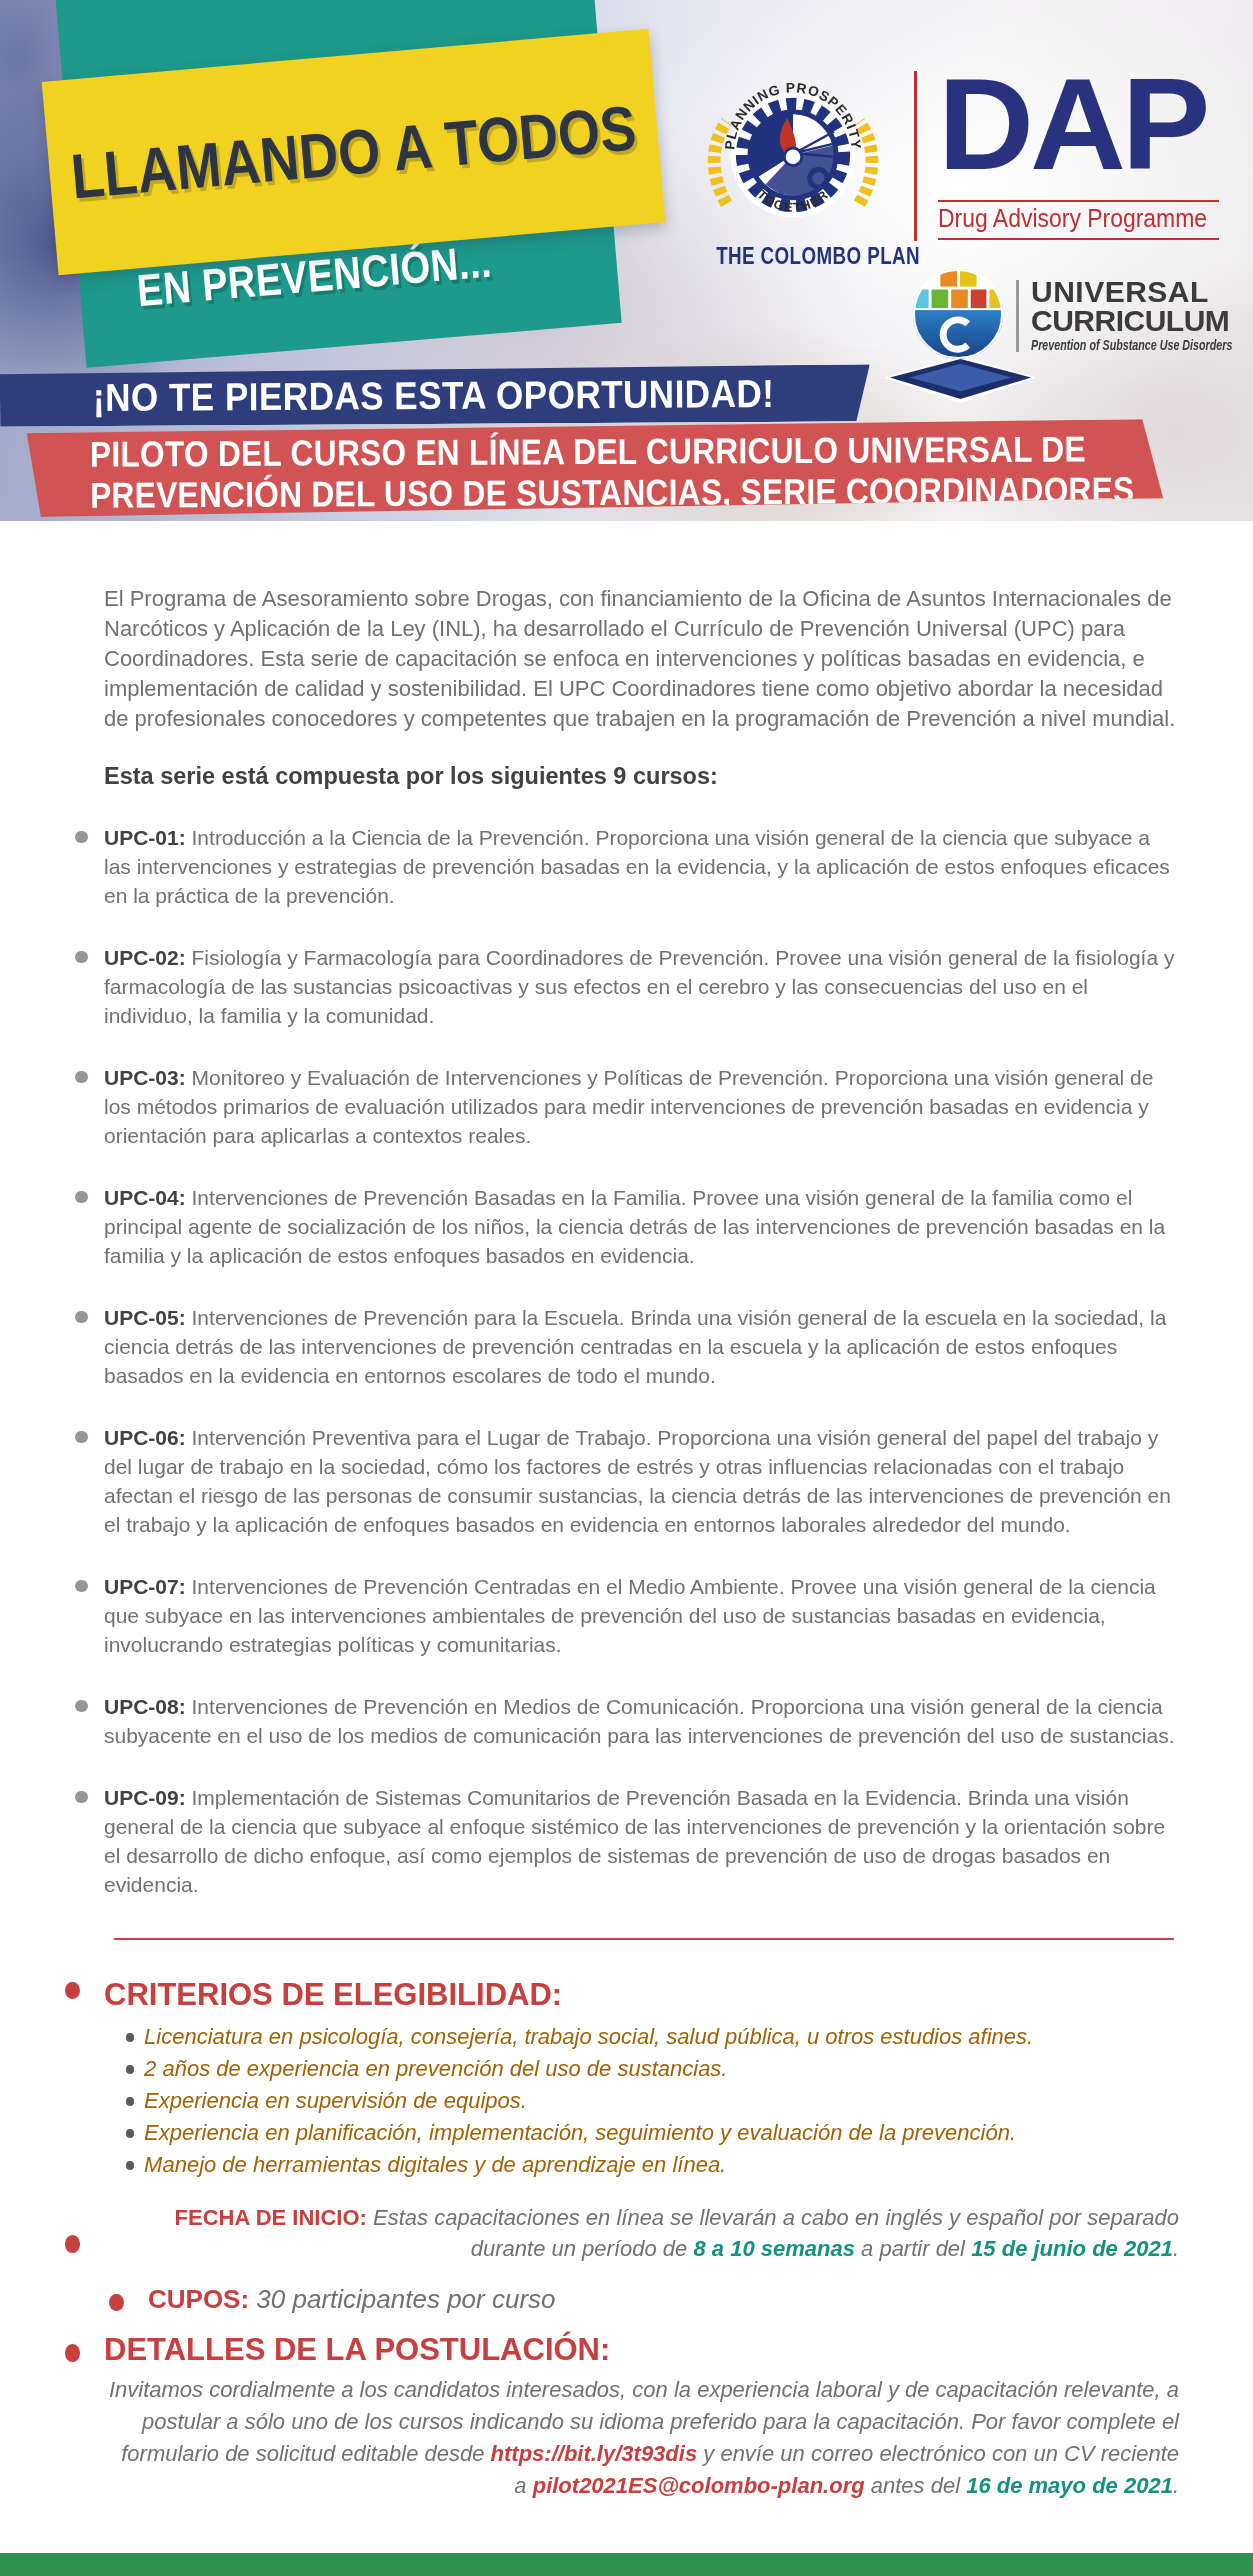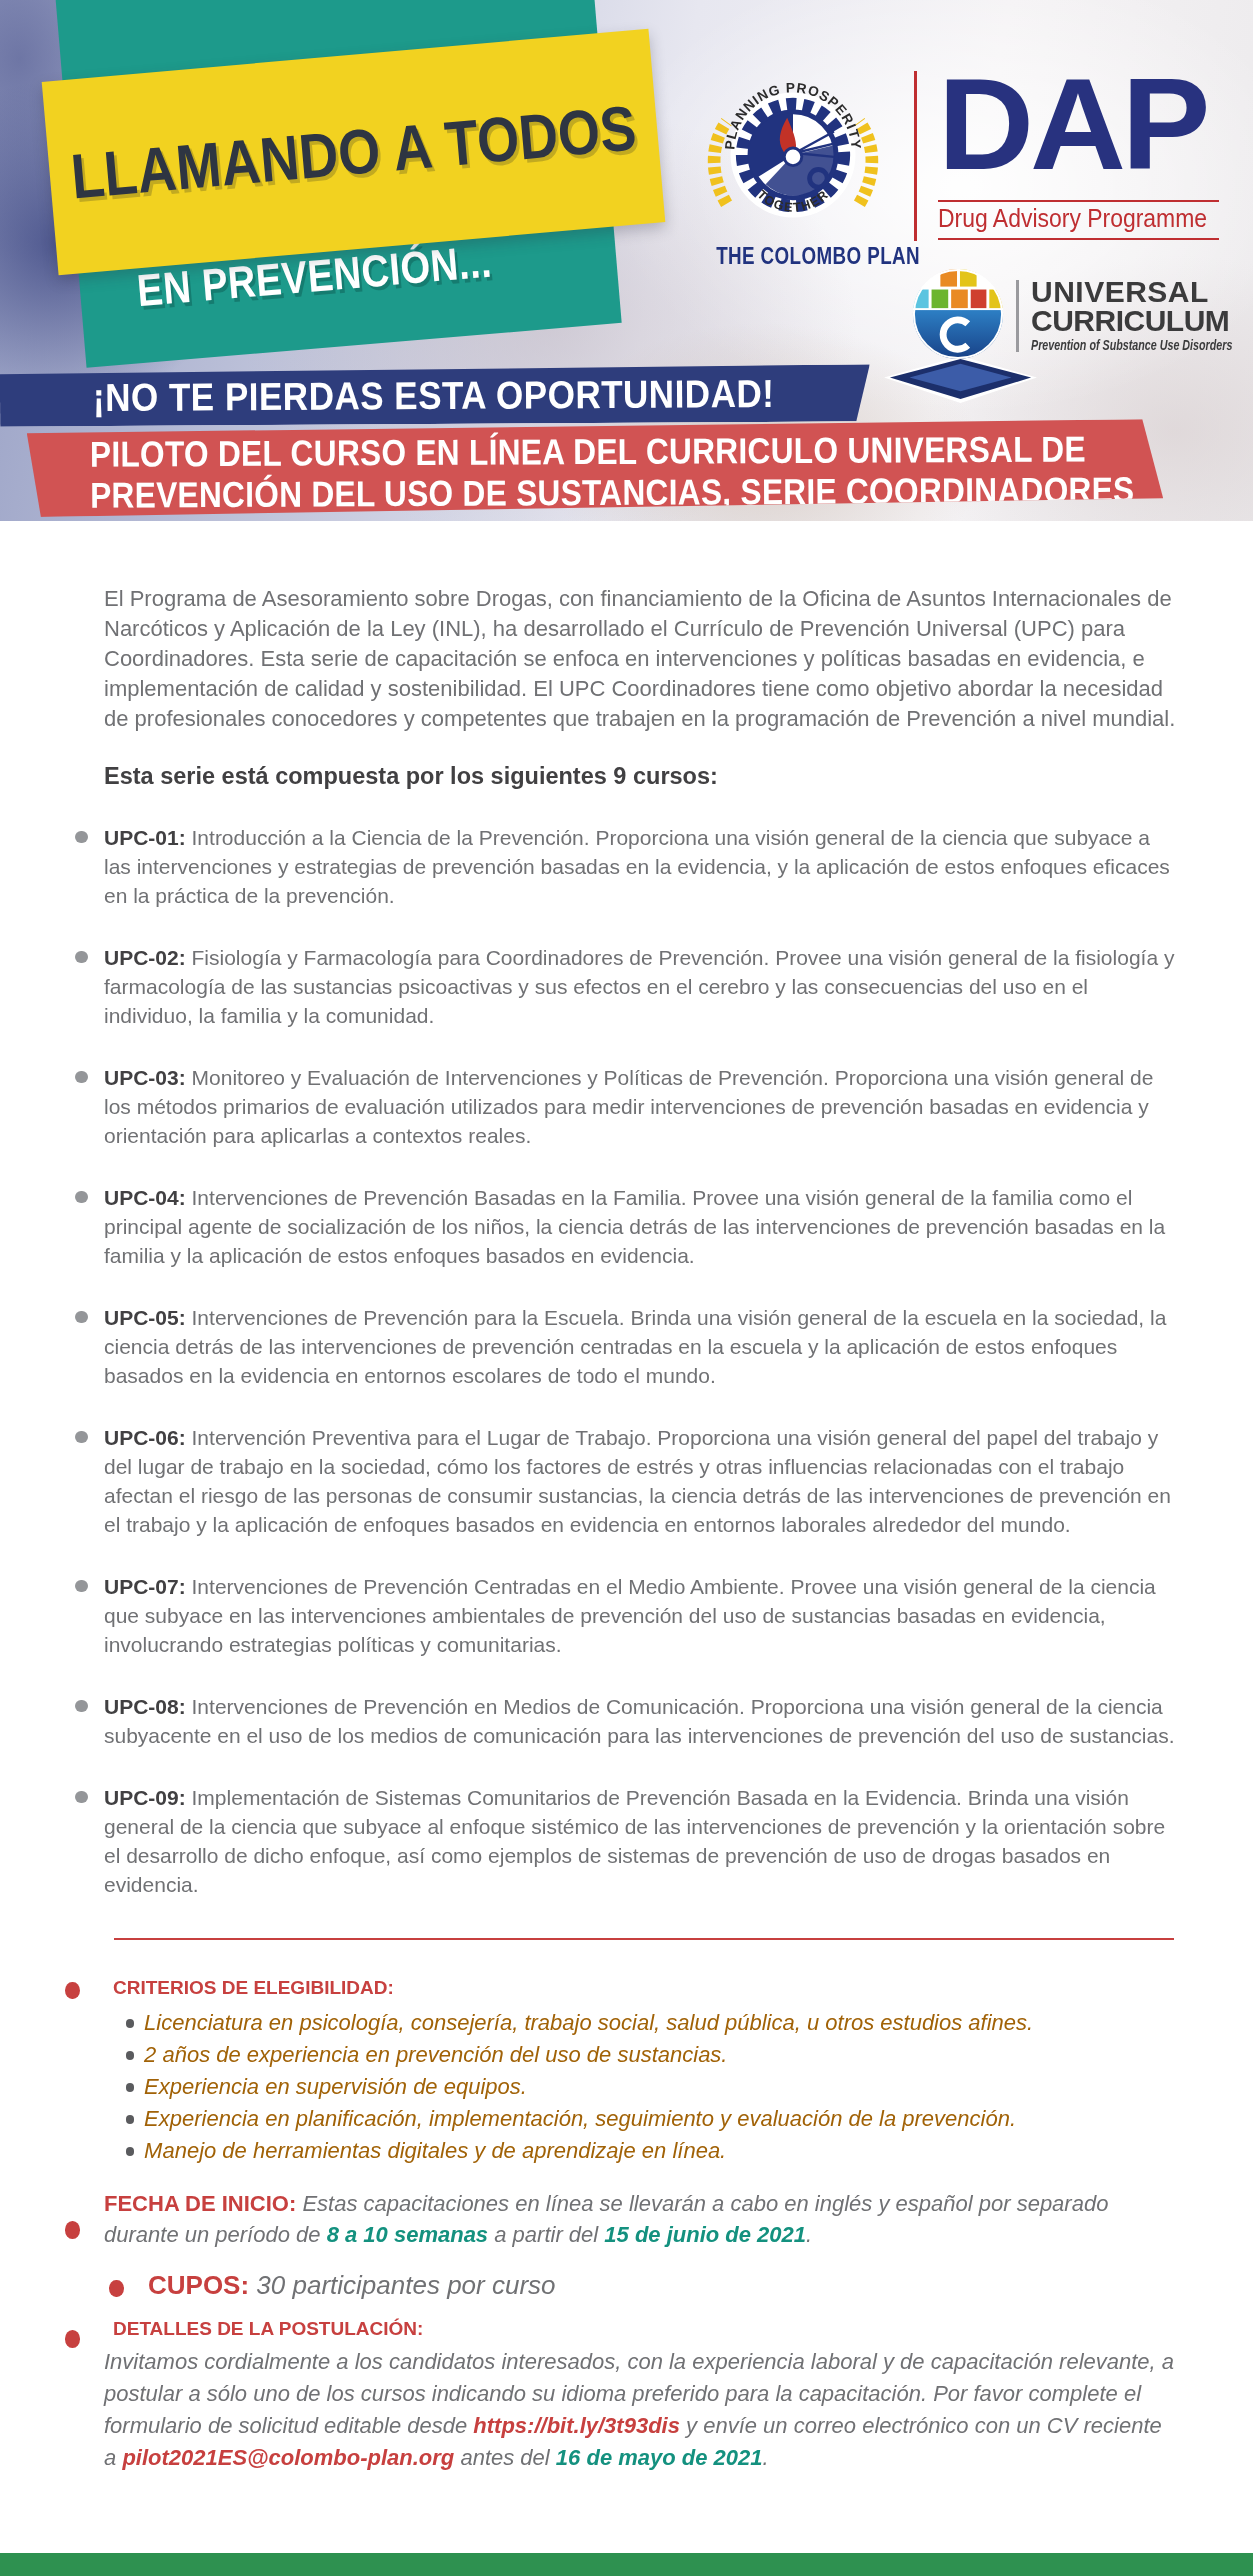--- a/index.html
+++ b/index.html
@@ -82,28 +82,28 @@
   ul.courses li { position:relative; margin-top:33px; font-size:21px; line-height:29px; color:#707174; }
   .dot { position:absolute; left:-29px; top:7.8px; width:12.7px; height:12.7px; border-radius:50%; background:#949699; }
   .code { font-weight:bold; color:#414042; }
 
   .red-divider { border:none; border-top:2.9px solid #c7403f; margin:39px 0 0 9.8px; width:1060px; }
 
   .sec { position:relative; }
   .sec-bullet { position:absolute; left:-39px; top:4.9px; width:14.7px; height:17.6px; border-radius:50%; background:#c7403f; }
   .h-red { font-weight:bold; font-style:normal; color:#c7403f; }
   .h-teal { font-weight:bold; color:#14917f; }
-  .sec-heading { font-size:19px; font-weight:bold; color:#c7403f;margin-left:9px; }
+  .sec-heading { font-size:31px; font-weight:bold; color:#c7403f; }
 
   .eligibility { margin-top:37px; }
   ul.criteria { list-style:none; margin:7.8px 0 0; padding:0 0 0 21.5px; }
   ul.criteria li { font-style:italic; font-size:22px; line-height:32px; color:#a16207; }
   .mini-dot { display:inline-block; width:8.8px; height:8.8px; border-radius:50%; background:#5a5b5e; margin-right:9.8px; vertical-align:2px; }
 
-  .para { font-size:22px; line-height:31px; color:#707174; margin:0; }
+  .para { font-size:22px; line-height:31px; color:#707174; margin:0;text-align:right; }
   .it { font-style:italic; }
   .start-date { margin-top:21.5px; }
   .slots { margin-top:19.6px; font-size:26px;margin-left:44px; }
   .application { margin-top:17.6px; }
   .application .sec-heading { margin-bottom:5.9px; }
   .application .para { line-height:32px; }
   .red-link { font-weight:bold; font-style:italic; color:#c7403f; }
 
   .footer-green { position:absolute; left:0; bottom:0; width:1254px; height:23.5px; background:#2e9150; }
 

